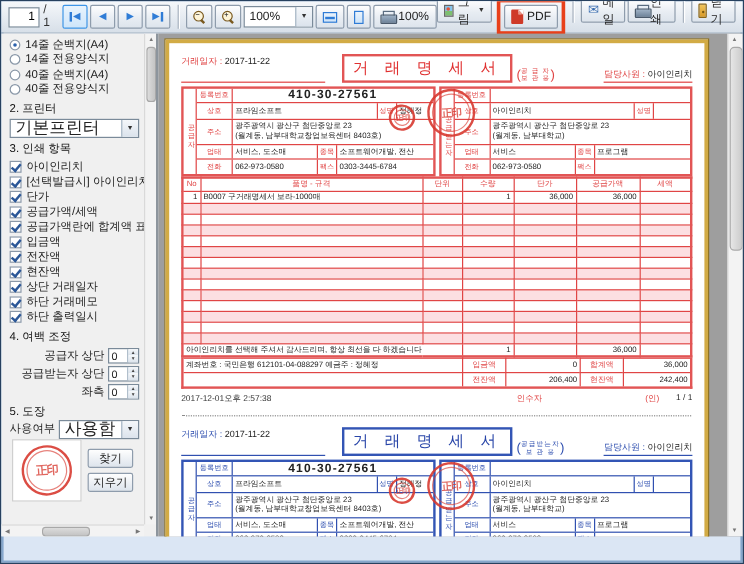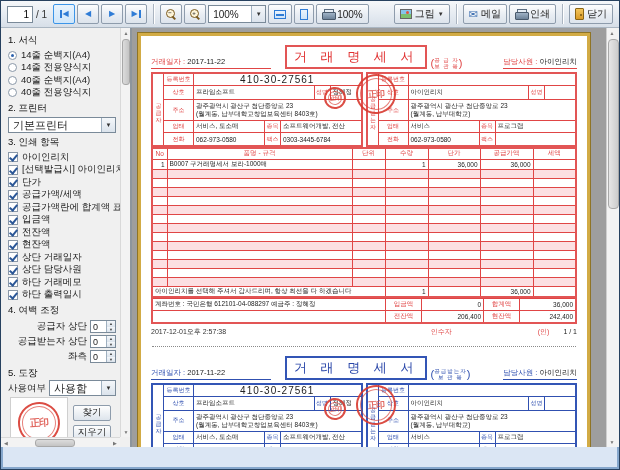--- a/index.html
+++ b/index.html
@@ -69,21 +69,21 @@
   .sidebar { position:relative; width:131px; background:#f0f0f0; border-right:2px solid #8d959d;
              padding:3px 14px 12px 7px; font-size:9.5px; color:#222; overflow:hidden; }
   .sec-header { margin:3px 0 2px 0; color:#111; }
   .opt-row { display:flex; align-items:center; gap:4px; height:12.5px; white-space:nowrap; }
   .radio { width:9px; height:9px; border:1px solid #8a98a8; border-radius:50%; background:#fff; flex:none; position:relative; }
   .radio.on::after { content:""; position:absolute; inset:2px; border-radius:50%; background:#2c62ad; }
   .checkbox { width:10px; height:10px; border:1px solid #8a98a8; background:#fff; flex:none; position:relative; }
   .checkbox.on::after { content:""; position:absolute; left:2px; top:0px; width:3px; height:6px;
                         border:solid #2b5797; border-width:0 2px 2px 0; transform:rotate(40deg); }
   .side-combo { display:flex; height:16px; border:1px solid #7a8a99; background:#fff; margin:1px 0 2px 0; }
-  .side-combo .combo-text { flex:1; font-size:11px; display:flex; align-items:center; }
+  .side-combo .combo-text { flex:1; font-size:14px; display:flex; align-items:center; }
   .spin { display:flex; height:13px; border:1px solid #7a8a99; background:#fff; width:26px; flex:none; }
   .spin-val { flex:1; font-size:9px; text-align:left; padding:0 2px; line-height:12px; }
   .spin-btns { width:9px; display:flex; flex-direction:column; border-left:1px solid #9fb0c0; }
   .spin-btns span { flex:1; font-size:4px; line-height:5px; text-align:center; color:#444; background:linear-gradient(#f4f7fa,#dbe3ec); }
   .margin-row { display:flex; align-items:center; justify-content:flex-end; gap:3px; height:15px; white-space:nowrap; }
   .stamp-area { display:flex; gap:5px; margin:2px 0 2px 2px; }
   .stamp-img { width:58px; height:52px; background:#fff; border:1px solid #cfcfcf; display:flex; align-items:center; justify-content:center; }
   .seal { position:relative; border-radius:50%; border:2.5px solid #d83a30; color:#d83a30; transform:rotate(-8deg);
           display:flex; align-items:center; justify-content:center; opacity:.9; }
   .seal::before { content:""; position:absolute; inset:2px; border:1px solid #d83a30; border-radius:50%; opacity:.7; }
@@ -107,21 +107,21 @@
                display:flex; flex-direction:column; z-index:5; }
   .pv-thumb { width:11px; height:170px; margin:1px; background:linear-gradient(90deg,#e6e6e6,#cccccc); border:1px solid #a8a8a8; border-radius:4px; }
   .page { position:absolute; left:6px; top:5px; width:452px; height:940px; background:#fff;
           border:3px solid #d2ab45; box-shadow:0 0 0 1px #8f7426; padding:9px 10px; }
 
   
   .doc { position:relative; font-size:7px; }
   .doc.red  { --c:#e04545; --cb:#e25555; --stripe:#fcdfe2; --t:#e03030; }
   .doc.blue { --c:#3050b0; --cb:#3355b5; --stripe:#fcdfe2; --t:#2845a8; }
   .doc-top { display:flex; align-items:flex-end; margin-bottom:3px; }
-  .date-wrap { width:120px; border-bottom:1px solid var(--c); padding-bottom:1px; font-size:7.5px; color:#222; white-space:nowrap; }
+  .date-wrap { width:120px; border-bottom:1px solid var(--c); padding-bottom:12px; font-size:7.5px; color:#222; white-space:nowrap; }
   .date-wrap .lab { color:var(--c); }
   .title-box { border:2px solid var(--cb); padding:1px 7px; font-size:13px; font-weight:normal; letter-spacing:5px;
                color:var(--t); white-space:nowrap; margin-left:14px; }
   .copy-wrap { display:flex; align-items:center; color:var(--c); margin-left:3px; }
   .copy-paren { font-size:11px; }
   .copy-lines { display:flex; flex-direction:column; font-size:5.5px; line-height:6px; text-align:center; letter-spacing:1px; }
   .staff-wrap { margin-left:auto; border-bottom:1px solid var(--c); padding-bottom:1px; font-size:7.5px; color:#222; white-space:nowrap; }
   .staff-wrap .lab { color:var(--c); }
 
   .htables { position:relative; display:flex; gap:3px; }
@@ -129,21 +129,21 @@
   .side-cell { width:11px; border-right:1px solid var(--c); color:var(--c); font-size:6px;
                display:flex; align-items:center; justify-content:center; writing-mode:vertical-rl; text-orientation:upright; letter-spacing:1px; }
   .hrows { flex:1; display:flex; flex-direction:column; min-width:0; }
   .hrow { display:flex; border-bottom:1px solid var(--c); align-items:stretch; min-height:12px; }
   .hrow:last-child { border-bottom:none; }
   .hl { flex:none; width:30px; border-right:1px solid var(--c); color:var(--c); font-size:6px;
         display:flex; align-items:center; justify-content:center; text-align:center; }
   .hl.small { width:17px; border-left:1px solid var(--c); }
   .hv { flex:1; min-width:0; padding:0 2px; color:#222; font-size:6.5px; display:flex; flex-direction:column; justify-content:center; white-space:nowrap; overflow:hidden; }
   .hv.center { align-items:center; }
-  .hv.reg { font-size:10px; font-weight:normal; letter-spacing:1px; }
+  .hv.reg { font-size:10px; font-weight:bold; letter-spacing:1px; }
   .hv.fix { flex:0 0 70px; }
   .hv.ceo { flex:0 0 30px; }
   .hrow.r-name { min-height:14px; } .hrow.r-addr { min-height:21px; }
   .addr-line { line-height:8px; }
 
   .items { width:100%; border-collapse:collapse; table-layout:fixed; margin-top:0px; border:2px solid var(--cb); }
   .items th { border:1px solid var(--c); color:var(--c); font-weight:normal; font-size:6.5px; height:11px; padding:0 2px; }
   .items td { border:1px solid var(--c); font-size:6.5px; color:#222; height:9px; padding:0 2px; overflow:hidden; white-space:nowrap; }
   .items tbody tr.stripe td { background:var(--stripe); }
   .items .num { text-align:right; }
@@ -212,41 +212,46 @@
       <span class="i-print"></span>
       <span>100%</span>
     </div>
 
     <div class="right-group">
       <div class="tb-btn">
         <span class="i-pic"></span>
         <span>그림</span>
         <span style="font-size:6px;color:#333">▼</span>
       </div>
+      <span class="pdf-outline">
+        <div class="tb-btn" style="margin:0">
+          <span class="i-pdf"></span>
+          <span>PDF</span>
+        </div>
+      </span>
       <div class="tb-sep"></div>
       <div class="tb-btn">
         <span class="i-mail">✉</span>
         <span>메일</span>
       </div>
       <div class="tb-btn">
         <span class="i-print"></span>
         <span>인쇄</span>
       </div>
       <div class="tb-sep"></div>
       <div class="tb-btn">
         <span class="i-door"></span>
         <span>닫기</span>
       </div>
     </div>
   </div>
 
   <div class="main">
 
     <div class="sidebar">
-      <div class="sec-header">1. 서식</div>
       <div class="opt-row">
         <span class="radio on"></span>
         <span>14줄 순백지(A4)</span>
       </div>
       <div class="opt-row">
         <span class="radio"></span>
         <span>14줄 전용양식지</span>
       </div>
       <div class="opt-row">
         <span class="radio"></span>
@@ -293,24 +298,20 @@
             <span class="checkbox on"></span>
             <span>전잔액</span>
           </div>
           <div class="opt-row">
             <span class="checkbox on"></span>
             <span>현잔액</span>
           </div>
           <div class="opt-row">
             <span class="checkbox on"></span>
             <span>상단 거래일자</span>
-          </div>
-          <div class="opt-row">
-            <span class="checkbox on"></span>
-            <span>상단 담당사원</span>
           </div>
           <div class="opt-row">
             <span class="checkbox on"></span>
             <span>하단 거래메모</span>
           </div>
           <div class="opt-row">
             <span class="checkbox on"></span>
             <span>하단 출력일시</span>
           </div>
         </div>

